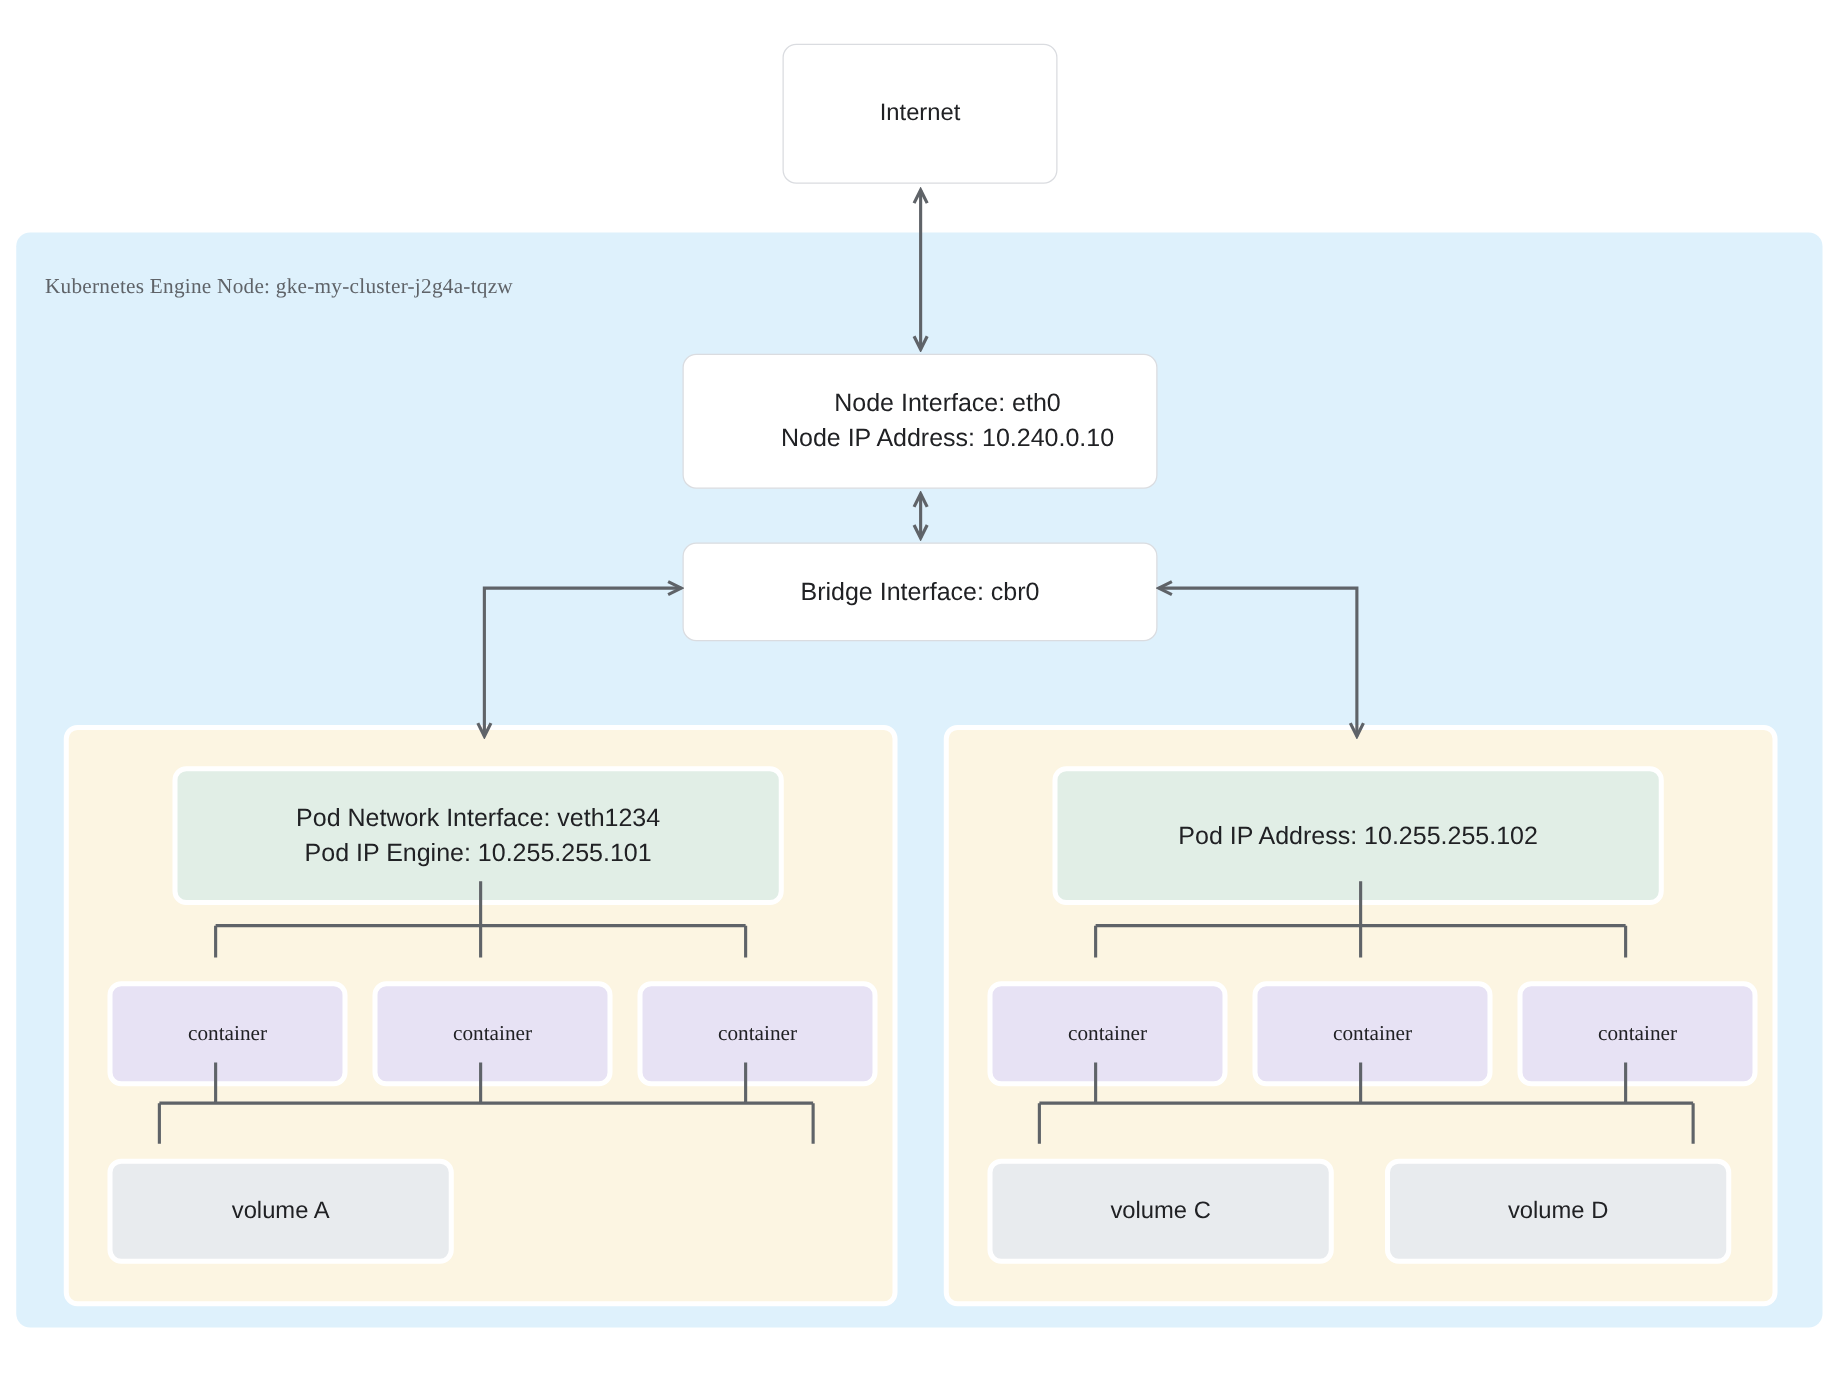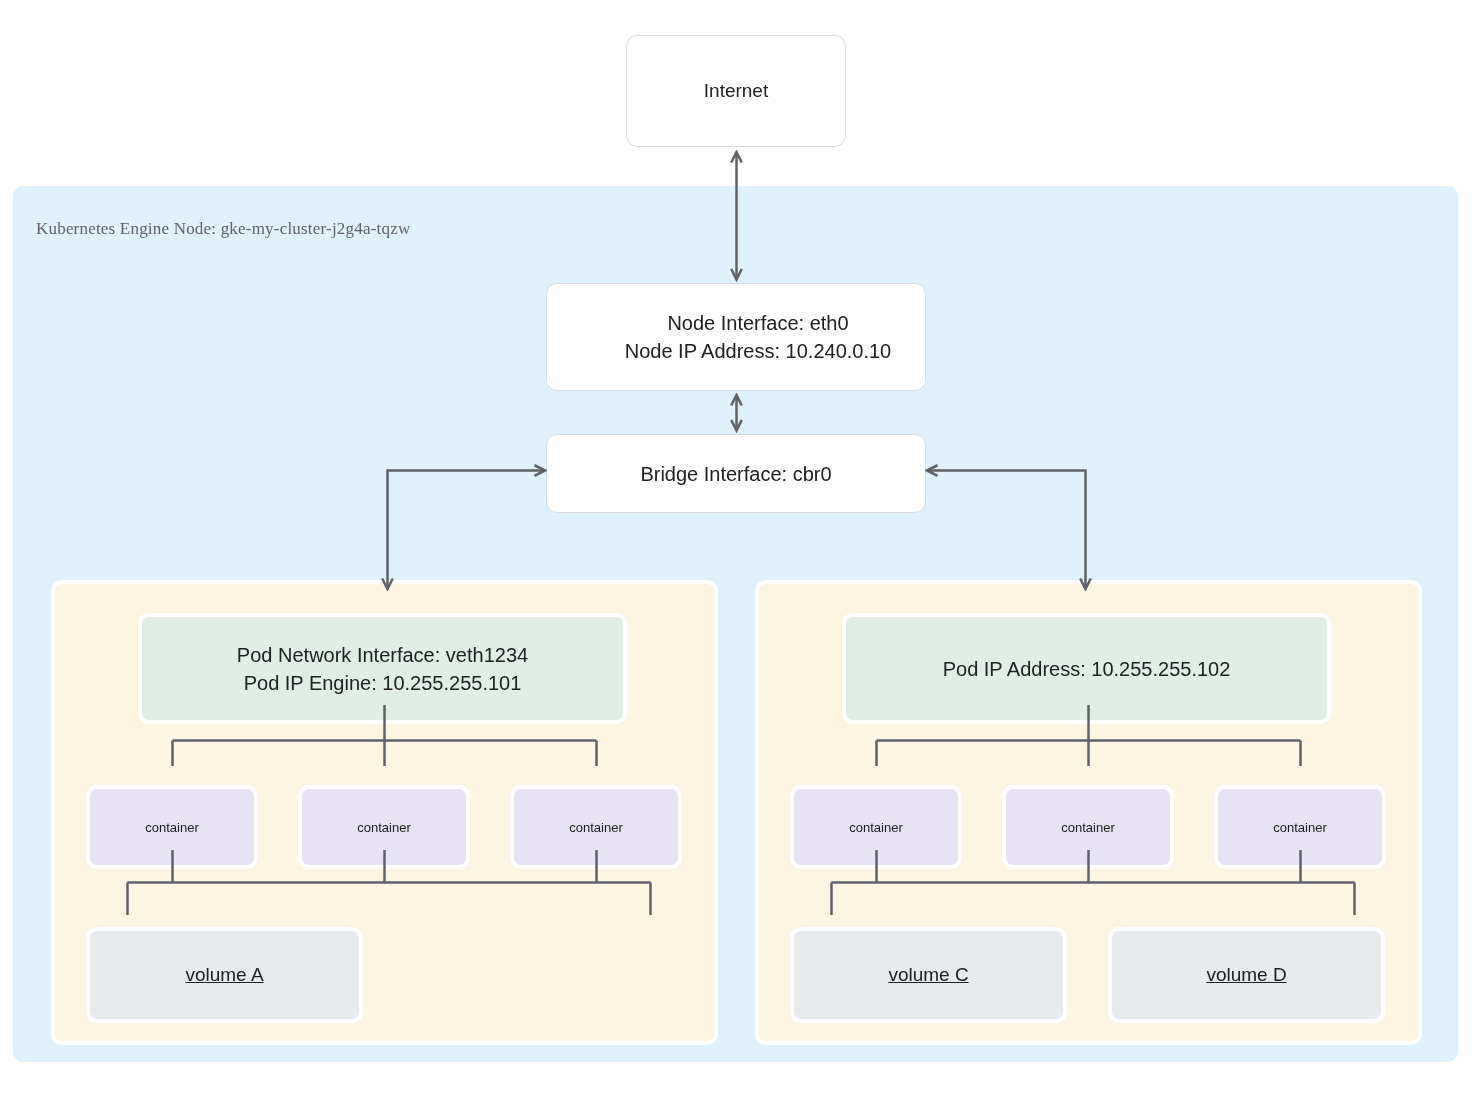--- a/index.html
+++ b/index.html
@@ -46,27 +46,27 @@
   .colored-box{
     border:4px solid #ffffff;
     display:flex;flex-direction:column;align-items:center;justify-content:center;
     text-align:center;
   }
   .pod-if{
     left:83px;top:29px;width:489px;height:111px;
     background:var(--pod-interface-bg);font-size:20px;line-height:28px;
   }
   .container-box{
-    top:201px;width:172px;height:84px;
-    background:var(--container-bg);font-size:13px;
+    top:201px;width:192px;height:84px;
+    background:var(--container-bg);font-size:17px;font-family:Liberation Serif, serif;
   }
   .c1{left:31px;} .c2{left:243px;} .c3{left:455px;}
   .volume-box{
-    top:343px;width:277px;height:96px;
-    background:var(--volume-bg);font-size:19px;text-decoration:underline;
+    top:343px;width:277px;height:84px;
+    background:var(--volume-bg);font-size:19px;
   }
   .v1{left:31px;} .v2{left:349px;}
   .overlay{
     position:absolute;left:0;top:0;width:1472px;height:1100px;
     pointer-events:none;
   }
   .conn{stroke:var(--connector);stroke-width:2.5;fill:none;}
   .arrowhead{stroke:var(--connector);stroke-width:1.7;fill:none;}
 </style>
 </head>

